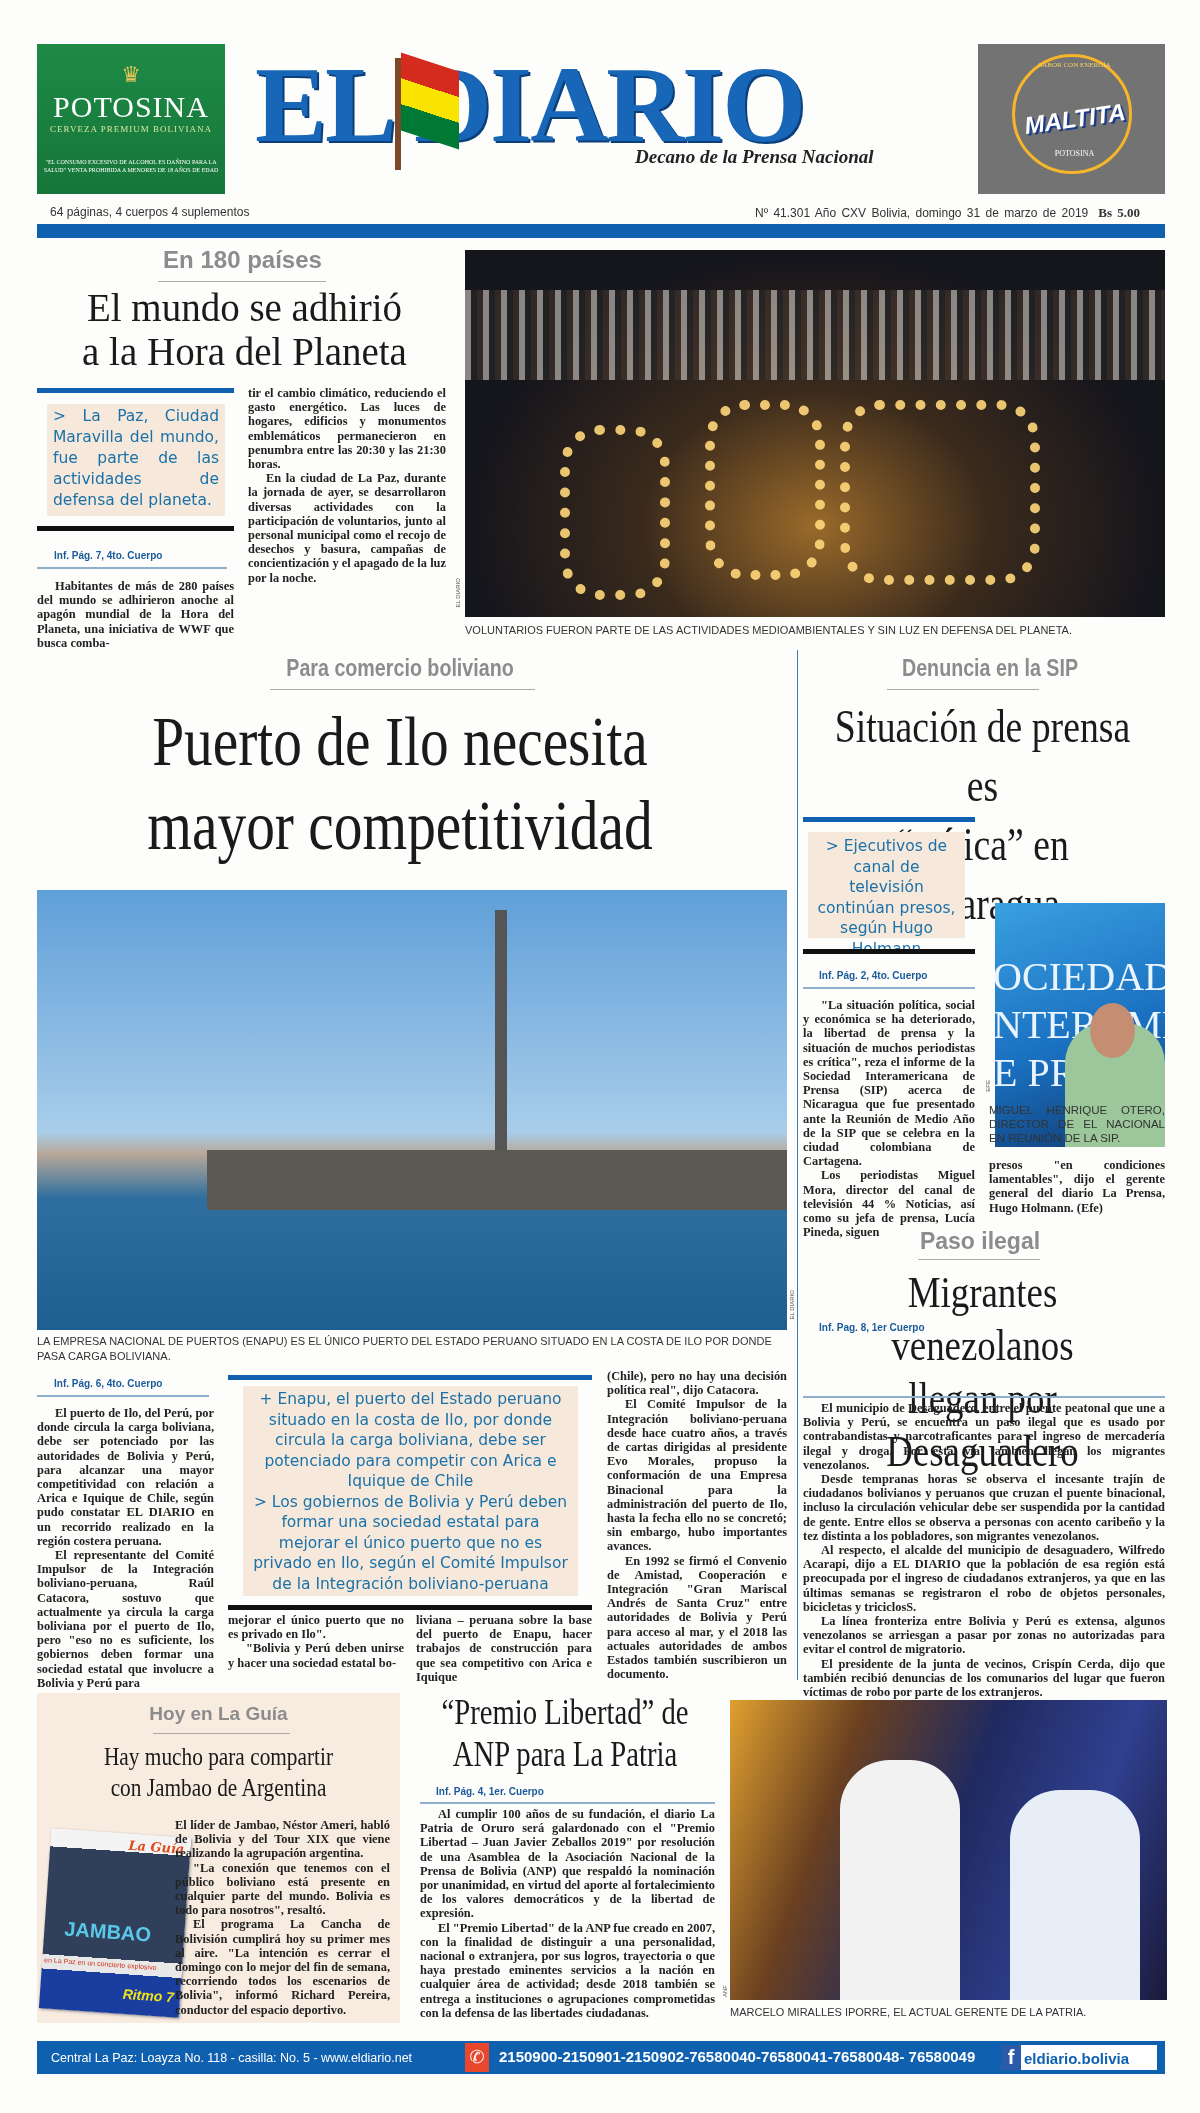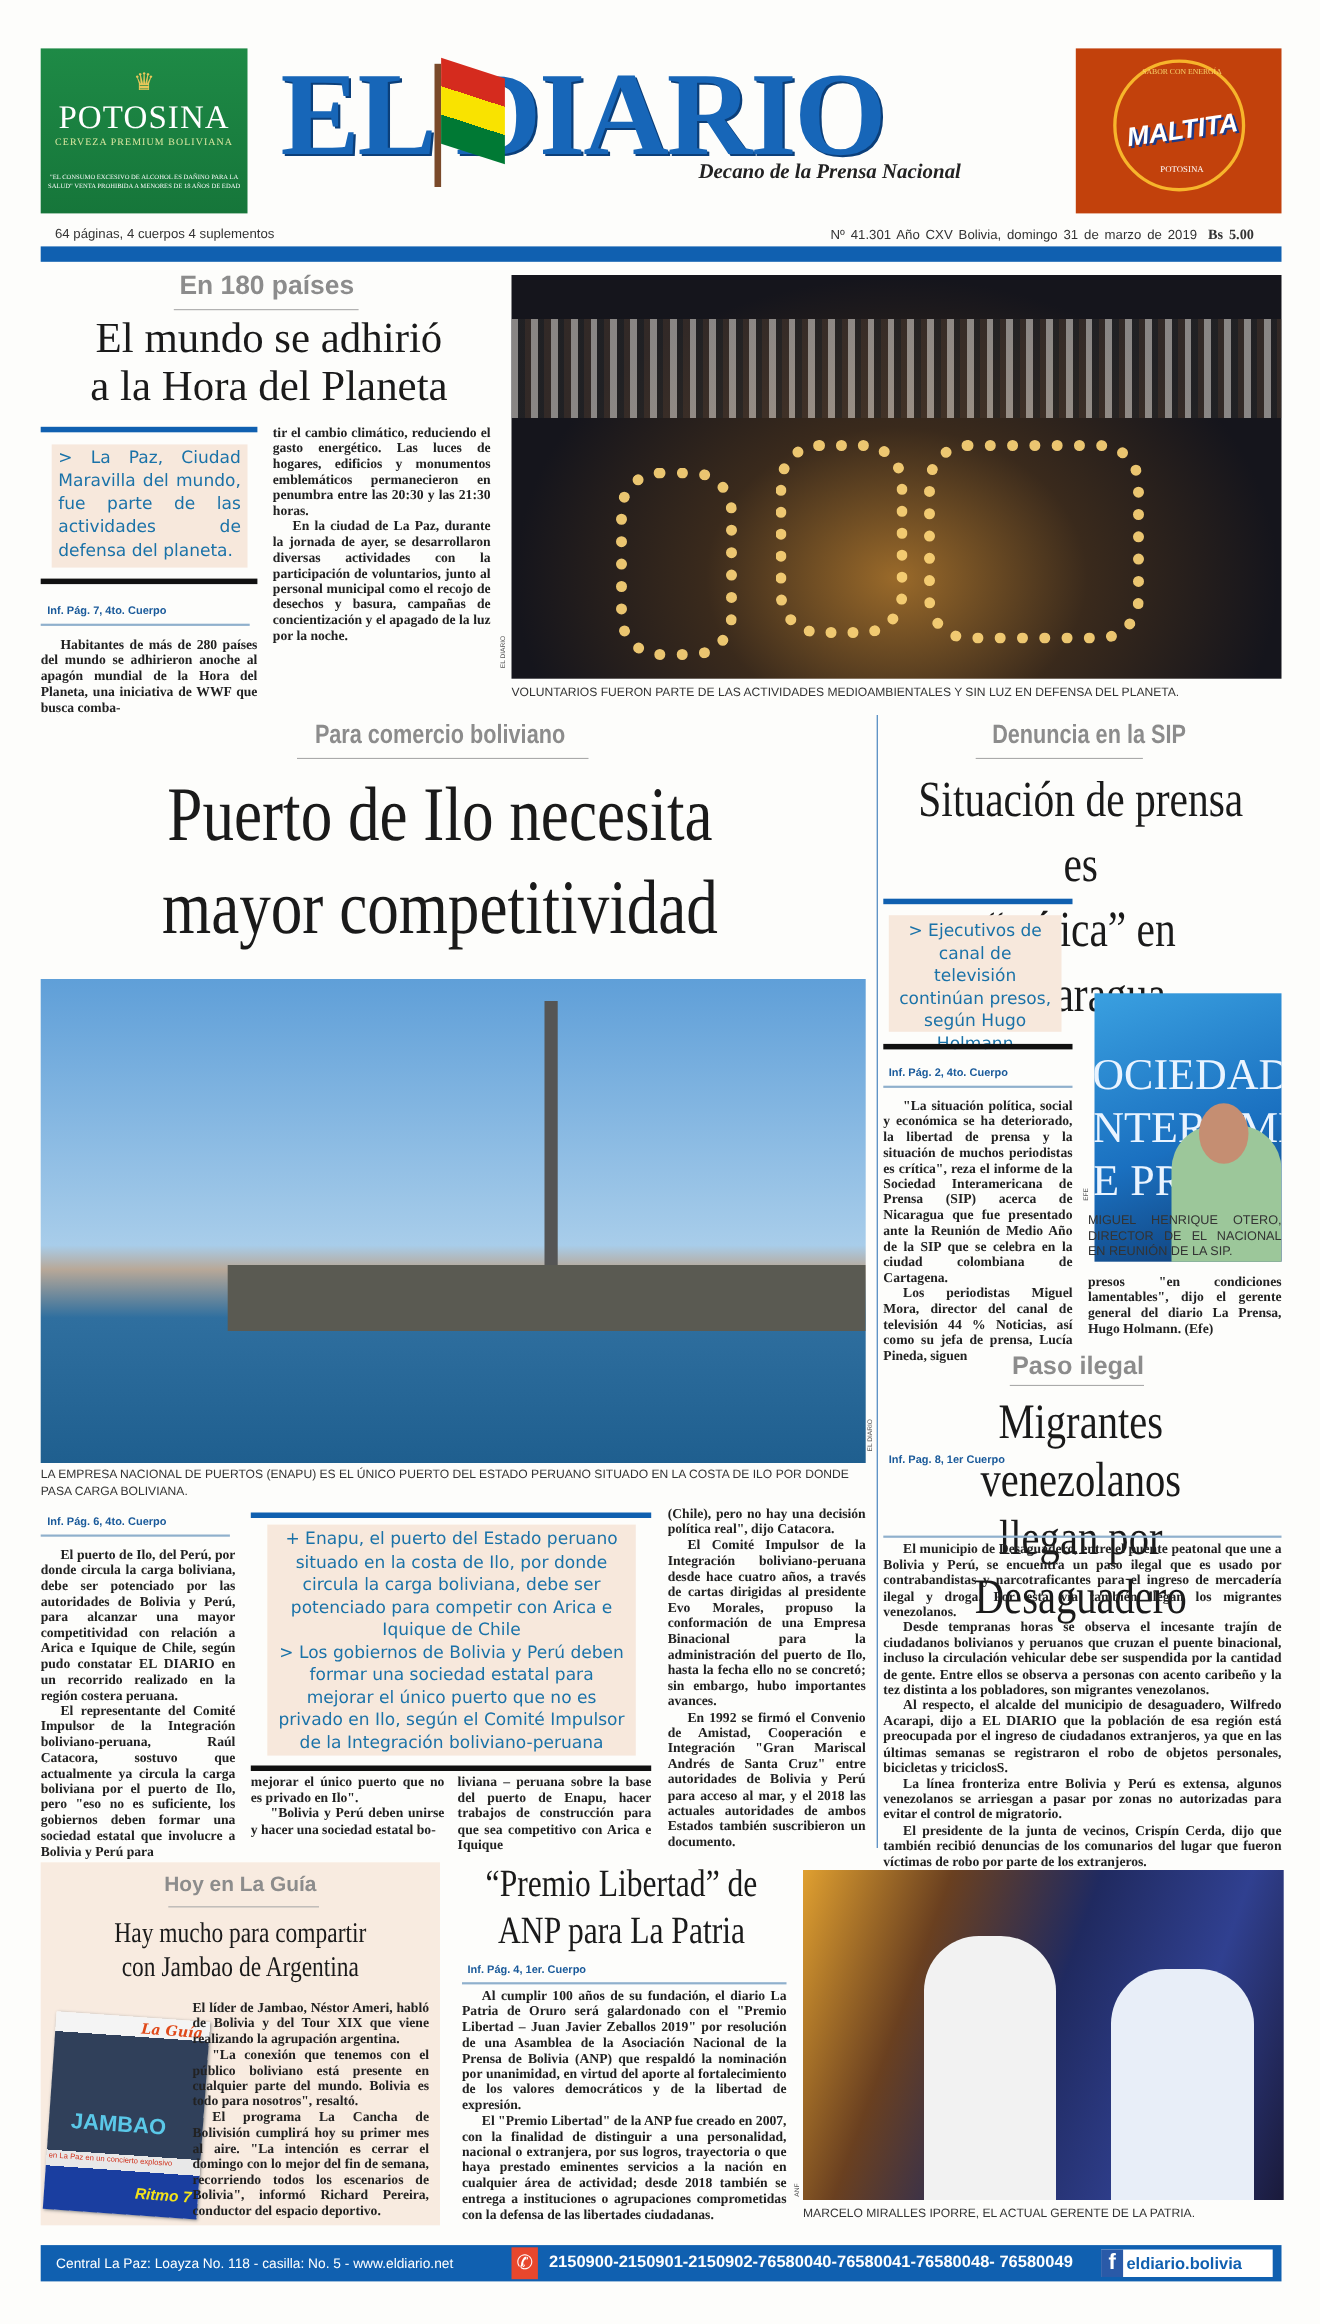--- a/index.html
+++ b/index.html
@@ -4,42 +4,42 @@
 <style>
   * { box-sizing: border-box; margin: 0; padding: 0; }
   body { width: 1200px; height: 2113px; background: #fdfdfb; font-family: "Liberation Serif", serif; color: #222; position: relative; overflow: hidden; }
   .abs { position: absolute; }
   
   .ad-left { left: 37px; top: 44px; width: 188px; height: 150px; background: linear-gradient(#1e8a46,#16763a); color: #fff; text-align: center; }
   .ad-left .crest { margin-top: 18px; font-size: 22px; color: #e9c75a; }
   .ad-left .brand { font-family: "Liberation Serif", serif; font-size: 30px; letter-spacing: 1px; margin-top: 2px; }
   .ad-left .sub { font-size: 9px; color: #d9e6a0; letter-spacing: 1px; }
   .ad-left .legal { font-size: 6px; margin-top: 24px; line-height: 8px; padding: 0 4px; }
-  .ad-right { left: 978px; top: 44px; width: 187px; height: 150px; background: #c2410c; color: #fff; text-align: center; }
+  .ad-right { left: 978px; top: 44px; width: 187px; height: 150px; background: #737373; color: #fff; text-align: center; }
   .ad-right .ring { width: 120px; height: 120px; border-radius: 50%; border: 3px solid #f7b52b; margin: 10px auto 0; position: relative; }
   .ad-right .brand { position: absolute; top: 48px; left: -6px; width: 132px; font-family: "Liberation Sans", sans-serif; font-weight: bold; font-style: italic; font-size: 24px; color: #fff; text-shadow: 2px 2px 0 #1a3a8a; transform: rotate(-8deg); }
   .ad-right .top { position: absolute; top: 4px; left: 0; width: 120px; font-size: 7px; color: #f7d26a; }
   .ad-right .bot { position: absolute; top: 92px; left: 0; width: 120px; font-size: 8px; }
   .logo { left: 255px; top: 50px; width: 700px; height: 120px; }
   .logo .title { position: absolute; left: 0; top: 0; font-family: "Liberation Serif", serif; font-weight: bold; font-size: 108px; color: #1766b8; letter-spacing: -2px; text-shadow: 2px 2px 0 #0b3f7a; line-height: 110px; }
   .logo .flag { position: absolute; left: 140px; top: 8px; width: 6px; height: 112px; background: #7a4a2a; }
   .logo .flagcloth { position: absolute; left: 146px; top: 12px; width: 58px; height: 78px; transform: skewY(18deg); background: linear-gradient(#d52b1e 0 33%, #f9e300 33% 66%, #007934 66%); }
   .logo .motto { position: absolute; left: 380px; top: 96px; font-family: "Liberation Serif", serif; font-style: italic; font-weight: bold; font-size: 19px; color: #222; }
   .subbar-l { left: 50px; top: 205px; font-family: "Liberation Sans", sans-serif; font-size: 12px; color: #333; }
   .subbar-r { left: 755px; top: 205px; font-family: "Liberation Sans", sans-serif; font-size: 12px; color: #333; word-spacing: 2px; }
   .subbar-r b { font-family: "Liberation Serif", serif; font-size: 13px; margin-left: 10px; }
   .bluebar { left: 37px; top: 224px; width: 1128px; height: 14px; background: #1060b0; }
 
   .kicker { font-family: "Liberation Sans", sans-serif; font-weight: bold; color: #8c8c8c; text-align: center; }
   .kicker-line { height: 1px; background: #aaa; }
   .head { font-family: "Liberation Serif", serif; color: #1a1a1a; text-align: center; line-height: 1.12; }
   .cond { transform: scaleX(0.82); transform-origin: center top; }
   .body { font-family: "Liberation Serif", serif; font-size: 12.4px; line-height: 14.2px; text-align: justify; color: #222; }
   .body p { text-indent: 18px; font-weight: bold; }
-  .ref { font-family: "Liberation Sans", sans-serif; font-weight: bold; font-size: 10px; color: #1a5a9a; }
+  .ref { font-family: "Liberation Sans", sans-serif; font-weight: bold; font-size: 10px; color: #1a5a9a; margin-left: 11px; }
   .ref-line { height: 2px; background: #8fb0cc; }
   .pull { background: #f7e8dc; color: #1a72a8; font-family: "DejaVu Sans", sans-serif; text-align: center; }
   .bar-blue { background: #1060b0; }
   .bar-black { background: #111; }
   .caption { font-family: "Liberation Sans", sans-serif; font-size: 11px; color: #333; }
   .vcredit { font-family: "Liberation Sans", sans-serif; font-size: 6px; color: #555; writing-mode: vertical-rl; transform: rotate(180deg); }
 
   
   .photo-night { left: 465px; top: 250px; width: 700px; height: 367px; background: radial-gradient(ellipse at 50% 75%, #9a6a2a 0%, #3a2a1c 35%, #15151c 70%); overflow: hidden; }
   .photo-night .crowd { position: absolute; left: 0; top: 40px; width: 100%; height: 90px; background: repeating-linear-gradient(90deg,#e8e2da 0 6px,#2a2a2a 6px 12px,#4a3a30 12px 18px); opacity: .55; }

